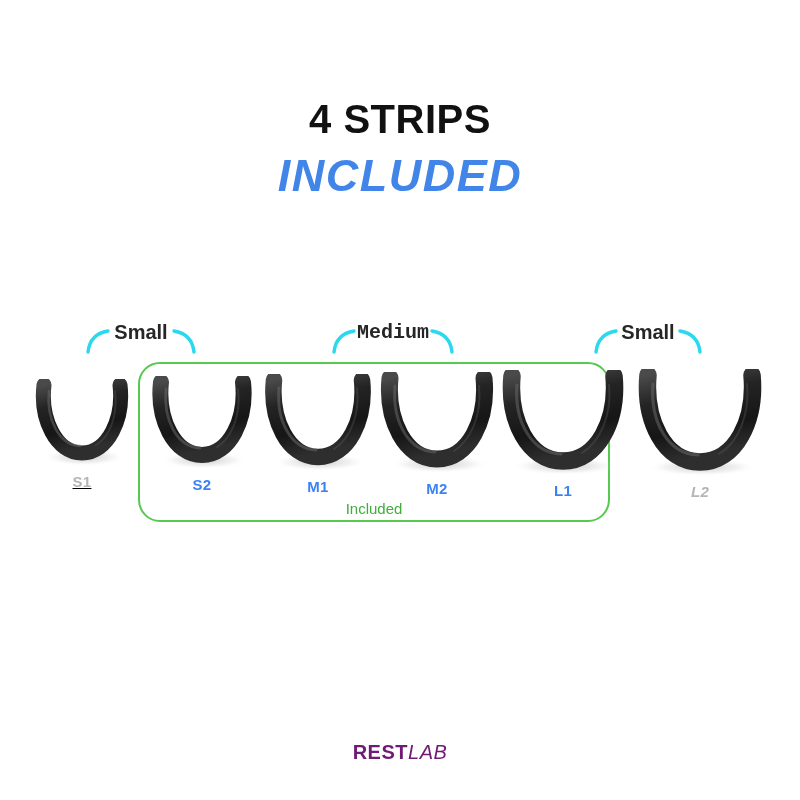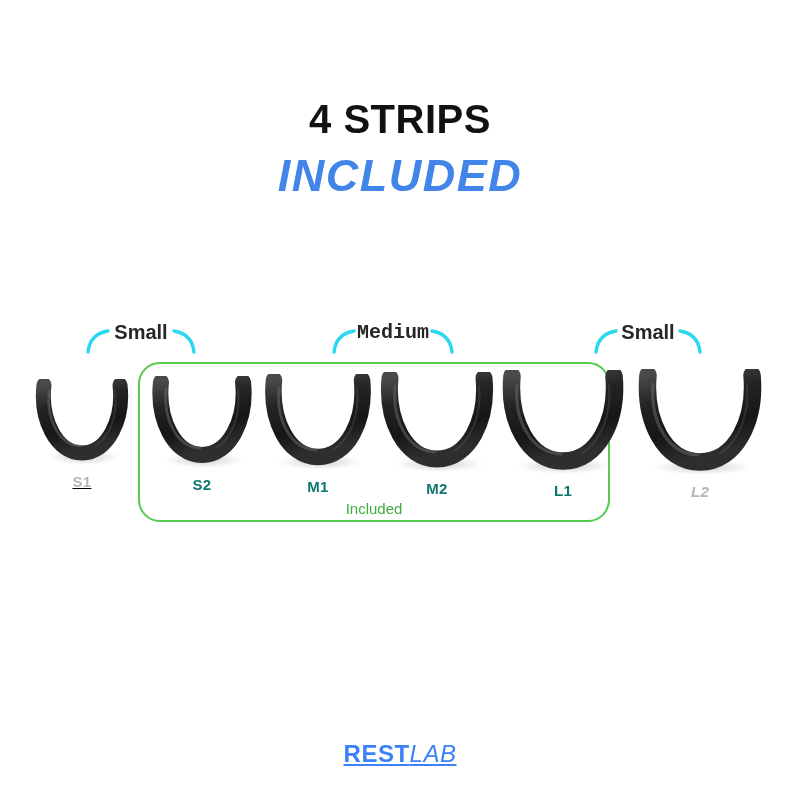--- a/index.html
+++ b/index.html
@@ -110,35 +110,34 @@
     display: block;
     margin: 0 auto;
   }
   .device-label {
     margin-top: 4px;
     font-size: 15px;
     font-weight: 700;
     letter-spacing: 0.3px;
     font-family: "Liberation Sans", sans-serif;
   }
-  .device-label.active { color: #0f766e; }
+  .device-label.active { color: #3b82f6; }
   .device-label.muted  { color: #b5b5b5; font-weight: 700; }
 
   
   .logo {
     position: absolute;
     left: 0;
     top: 698px;
     width: 800px;
     text-align: center;
-    font-size: 24px;
+    font-size: 20px;
     line-height: 1;
-    color: #3b82f6;
-    font-family: "Liberation Sans", sans-serif;
-    text-decoration: underline;
+    color: #701a75;
+    font-family: "Liberation Sans", sans-serif;
   }
   .logo .rest {
     font-weight: 700;
     letter-spacing: 0.5px;
   }
   .logo .lab {
     font-weight: 400;
     font-style: italic;
     letter-spacing: 0.5px;
   }

